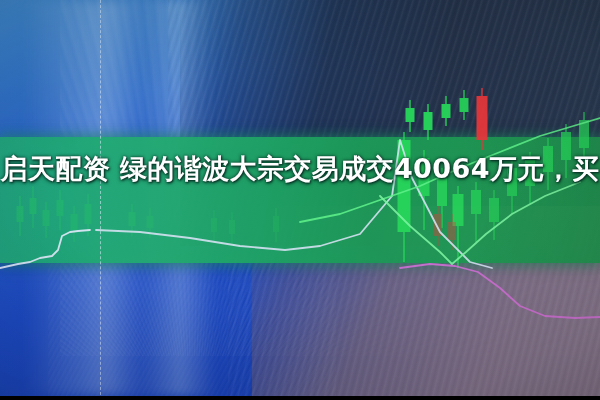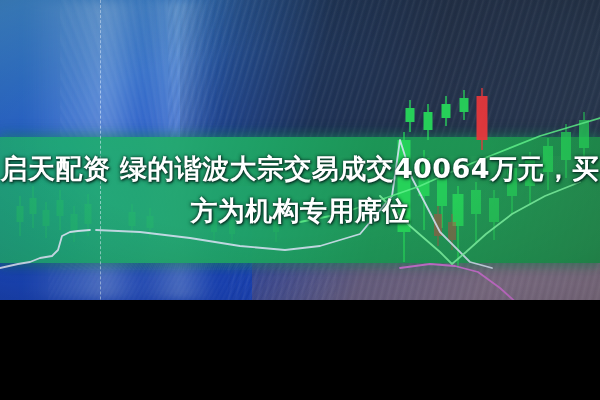--- a/index.html
+++ b/index.html
@@ -4,21 +4,21 @@
 <title>Stock News Banner</title>
 <style>
   html, body {
     margin: 0;
     padding: 0;
     background: #000;
   }
   #banner {
     position: relative;
     width: 600px;
-    height: 300px;
+    height: 396px;
     overflow: hidden;
     font-family: "DejaVu Sans", "Liberation Sans", sans-serif;
     background: #1a43b8;
   }
   .layer {
     position: absolute;
     inset: 0;
     pointer-events: none;
   }
 
@@ -368,16 +368,15 @@
       <polyline points="300,222 340,214 380,200 420,186 460,168 500,152 540,136 580,124 600,118" fill="none" stroke="#5ef08a" stroke-width="1.8" stroke-linejoin="round" stroke-linecap="round" opacity="0.88"></polyline>
       <polyline points="380,196 410,226 440,252 452,264 466,252 486,234 512,214 545,196 580,182" fill="none" stroke="#7df4a2" stroke-width="1.8" stroke-linejoin="round" stroke-linecap="round" opacity="0.88"></polyline>
     </svg>
 
   <div id="dashed-guide" class="layer"></div>
 
   <div class="layer" id="vignette"></div>
 
   <div id="headline">
     <span class="hl-line">启天配资 绿的谐波大宗交易成交40064万元，买</span>
-    <span class="hl-line">方为机构专用席位</span>
   </div>
 
 </div>
 
 </body></html>

